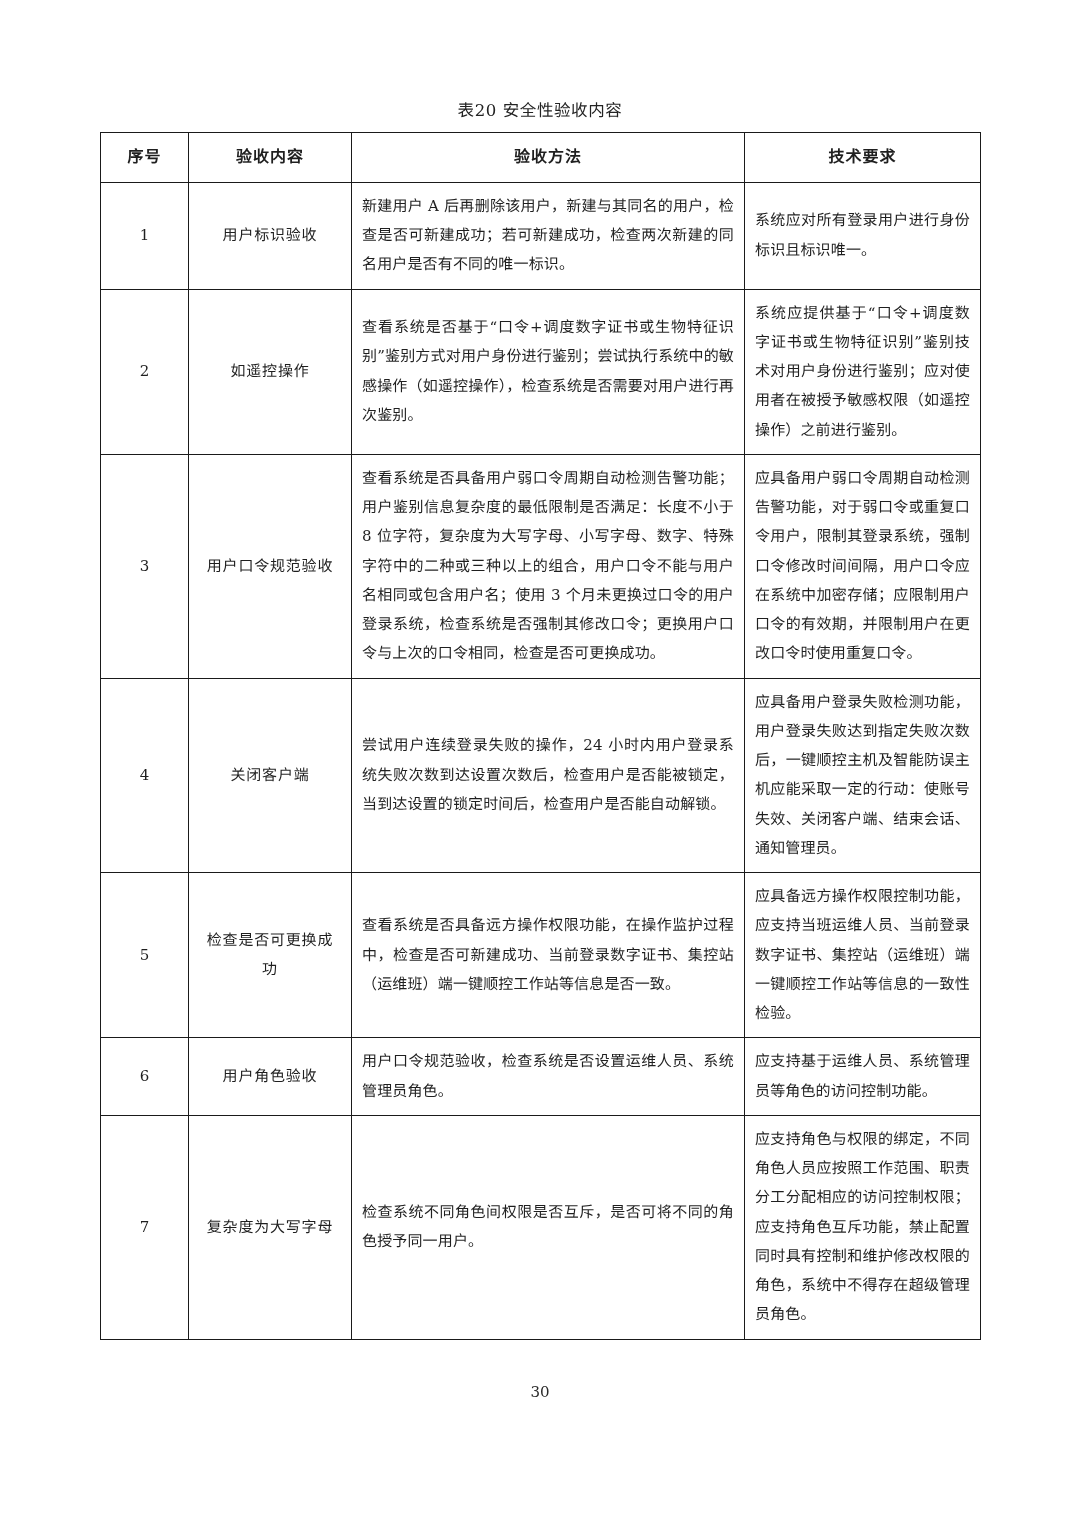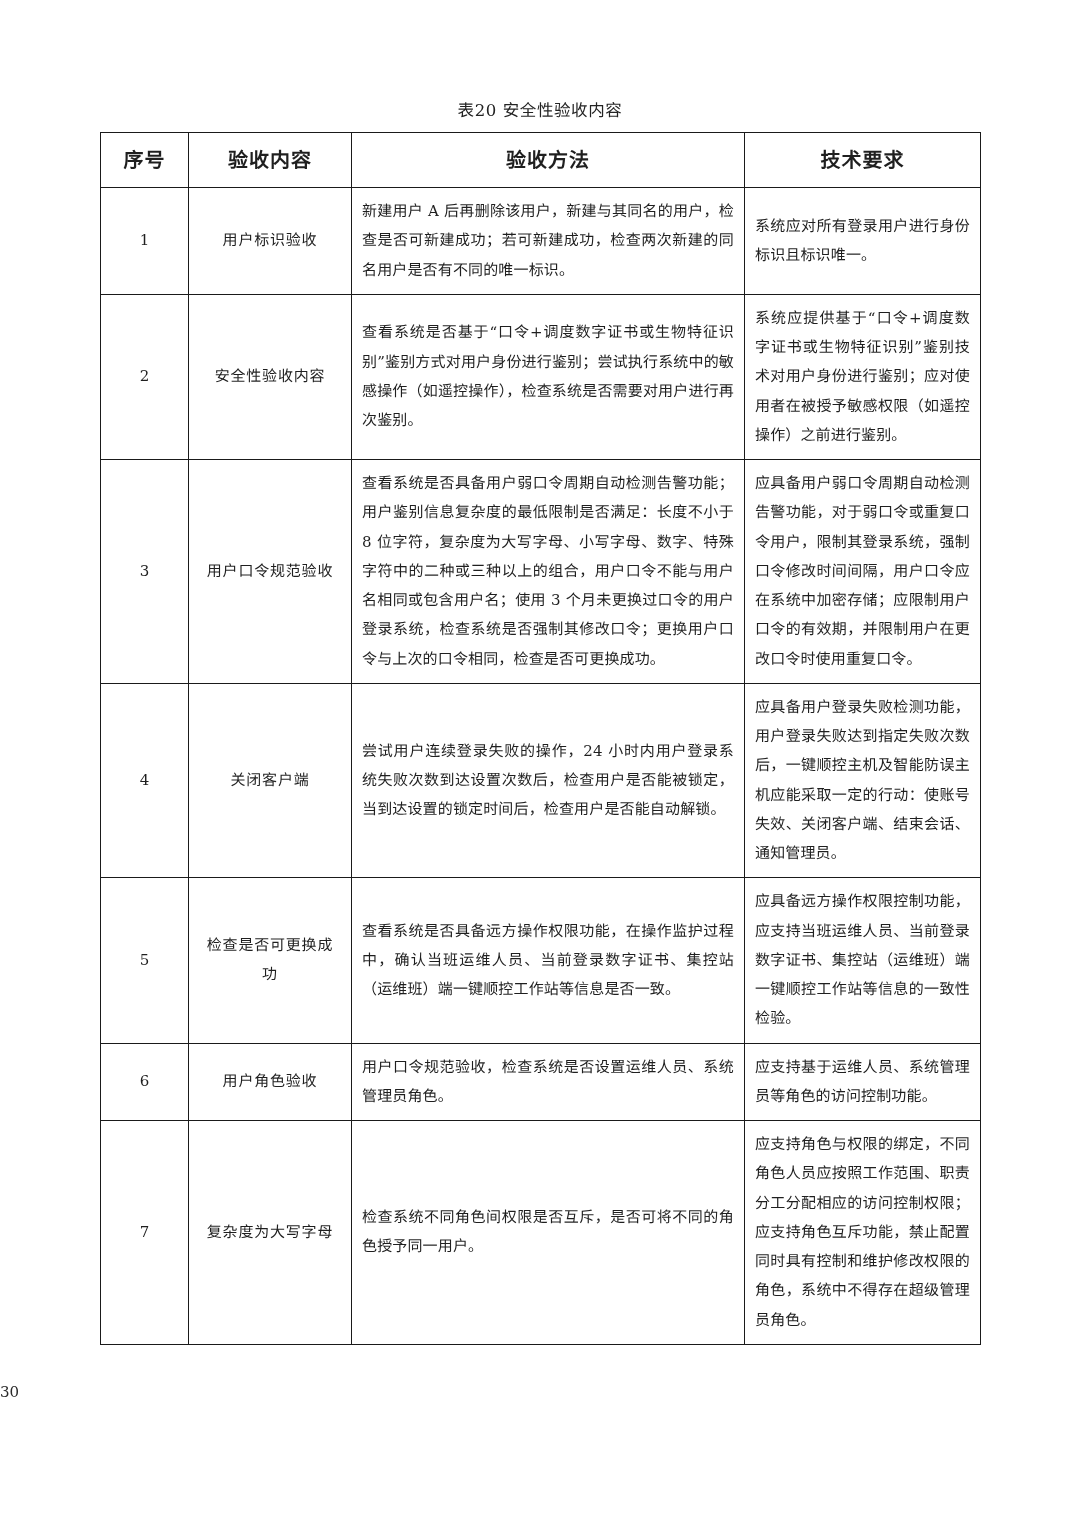--- a/index.html
+++ b/index.html
@@ -49,21 +49,21 @@
     vertical-align: middle;
     padding: 9px 10px;
     font-size: 15px;
     line-height: 1.95;
     color: #1f1f1f;
     font-family: "DejaVu Serif", "Liberation Serif", serif;
   }
   table.acceptance thead th {
     text-align: center;
     font-weight: bold;
-    font-size: 20px;
+    font-size: 16px;
     letter-spacing: 1px;
     padding: 14px 6px;
     line-height: 1.3;
   }
   col.c-seq    { width: 88px; }
   col.c-item   { width: 163px; }
   col.c-method { width: 393px; }
   col.c-req    { width: 236px; }
 
   td.seq {
@@ -91,21 +91,21 @@
     letter-spacing: 0.15px;
     padding-left: 10px;
     padding-right: 8px;
     margin-left: 36px;
   }
   .page-number {
     position: absolute;
     left: 0;
     right: 0;
     top: 1383px;
-    text-align: left;
+    text-align: center;
     font-size: 15px;
     color: #2a2a2a;
     font-family: "DejaVu Serif", "Liberation Serif", serif;
   }
 </style>
 </head>
 <body>
 
 <div class="page">
 
@@ -129,40 +129,40 @@
       </thead>
       <tbody>
         <tr>
           <td class="seq">1</td>
           <td class="item">用户标识验收</td>
           <td class="method">新建用户 A 后再删除该用户，新建与其同名的用户，检查是否可新建成功；若可新建成功，检查两次新建的同名用户是否有不同的唯一标识。</td>
           <td class="req">系统应对所有登录用户进行身份标识且标识唯一。</td>
         </tr>
         <tr>
           <td class="seq">2</td>
-          <td class="item">安全性验收内容</td>
+          <td class="item">如遥控操作</td>
           <td class="method">查看系统是否基于“口令+调度数字证书或生物特征识别”鉴别方式对用户身份进行鉴别；尝试执行系统中的敏感操作（如遥控操作），检查系统是否需要对用户进行再次鉴别。</td>
           <td class="req">系统应提供基于“口令+调度数字证书或生物特征识别”鉴别技术对用户身份进行鉴别；应对使用者在被授予敏感权限（如遥控操作）之前进行鉴别。</td>
         </tr>
         <tr>
           <td class="seq">3</td>
           <td class="item">用户口令规范验收</td>
           <td class="method">查看系统是否具备用户弱口令周期自动检测告警功能；用户鉴别信息复杂度的最低限制是否满足：长度不小于 8 位字符，复杂度为大写字母、小写字母、数字、特殊字符中的二种或三种以上的组合，用户口令不能与用户名相同或包含用户名；使用 3 个月未更换过口令的用户登录系统，检查系统是否强制其修改口令；更换用户口令与上次的口令相同，检查是否可更换成功。</td>
           <td class="req">应具备用户弱口令周期自动检测告警功能，对于弱口令或重复口令用户，限制其登录系统，强制口令修改时间间隔，用户口令应在系统中加密存储；应限制用户口令的有效期，并限制用户在更改口令时使用重复口令。</td>
         </tr>
         <tr>
           <td class="seq">4</td>
           <td class="item">关闭客户端</td>
           <td class="method">尝试用户连续登录失败的操作，24 小时内用户登录系统失败次数到达设置次数后，检查用户是否能被锁定，当到达设置的锁定时间后，检查用户是否能自动解锁。</td>
           <td class="req">应具备用户登录失败检测功能，用户登录失败达到指定失败次数后，一键顺控主机及智能防误主机应能采取一定的行动：使账号失效、关闭客户端、结束会话、通知管理员。</td>
         </tr>
         <tr>
           <td class="seq">5</td>
           <td class="item">检查是否可更换成功</td>
-          <td class="method">查看系统是否具备远方操作权限功能，在操作监护过程中，确认当班运维人员、当前登录数字证书、集控站（运维班）端一键顺控工作站等信息是否一致。</td>
+          <td class="method">查看系统是否具备远方操作权限功能，在操作监护过程中，检查是否可新建成功、当前登录数字证书、集控站（运维班）端一键顺控工作站等信息是否一致。</td>
           <td class="req">应具备远方操作权限控制功能，应支持当班运维人员、当前登录数字证书、集控站（运维班）端一键顺控工作站等信息的一致性检验。</td>
         </tr>
         <tr>
           <td class="seq">6</td>
           <td class="item">用户角色验收</td>
           <td class="method">用户口令规范验收，检查系统是否设置运维人员、系统管理员角色。</td>
           <td class="req">应支持基于运维人员、系统管理员等角色的访问控制功能。</td>
         </tr>
         <tr>
           <td class="seq">7</td>

